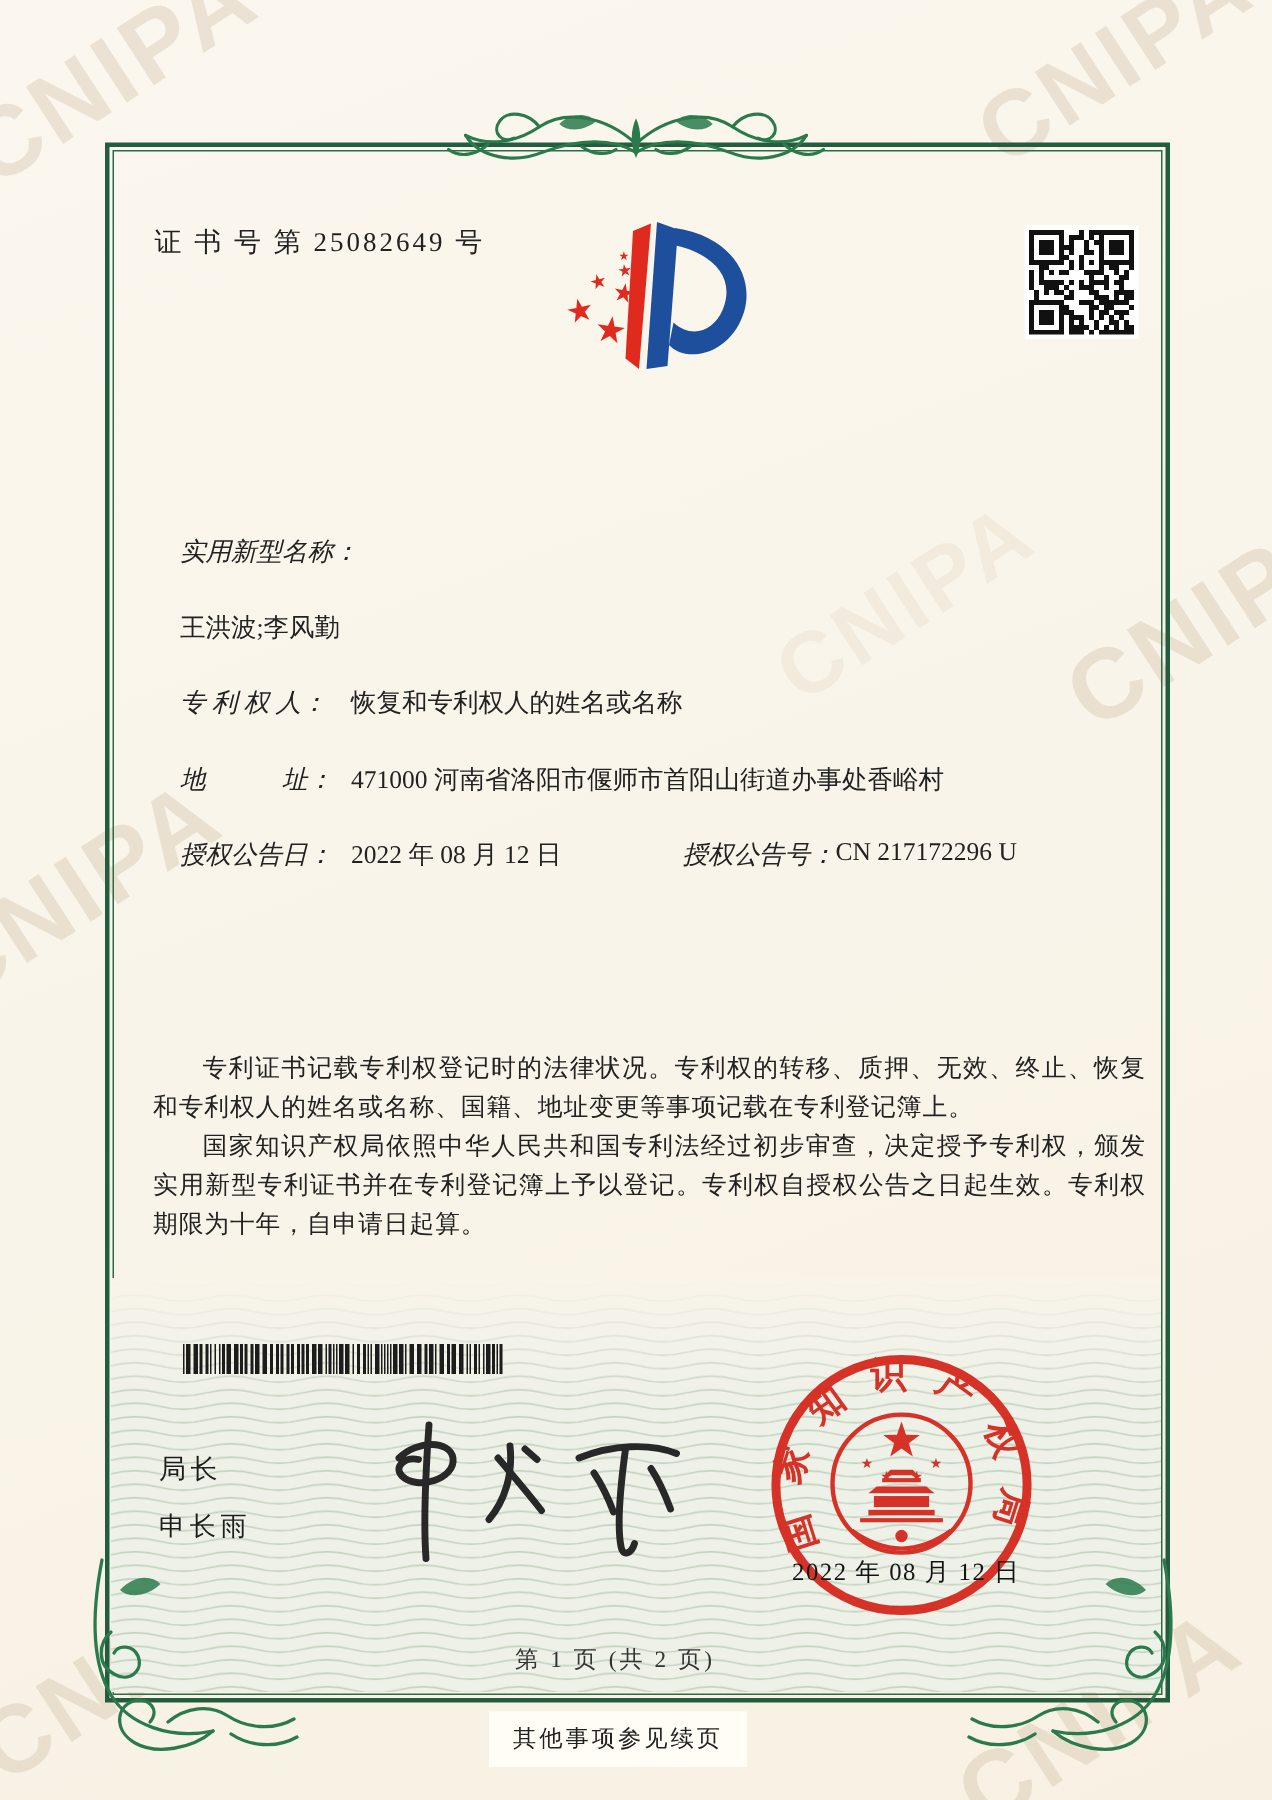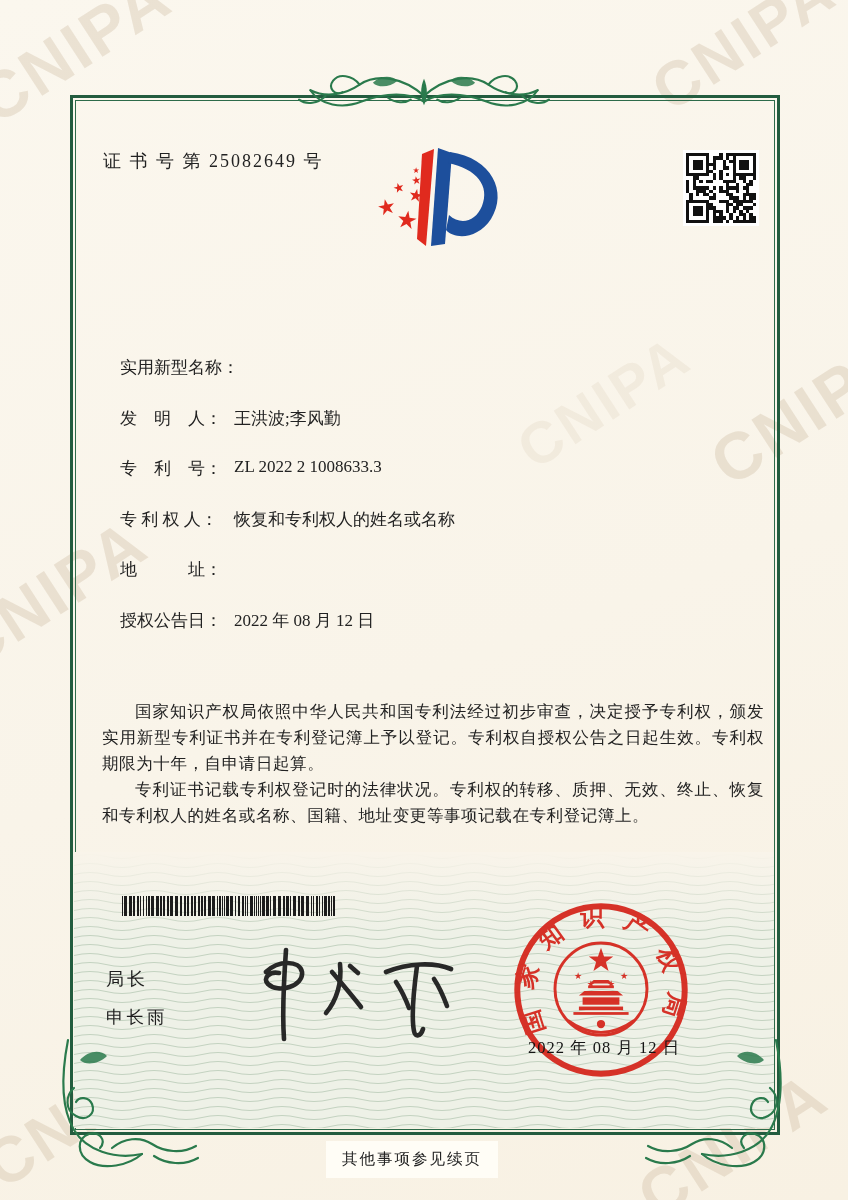--- a/index.html
+++ b/index.html
@@ -20,21 +20,21 @@
   .band-fade{position:absolute; inset:0;
     background:linear-gradient(to bottom,#f9f4ea 0%, rgba(249,244,234,0) 30%);}
   .ornament{position:absolute; z-index:4;}
   .cert-no{position:absolute; left:103px; top:149px; font-size:18px; letter-spacing:2px; color:#222; z-index:3;}
   .logo{position:absolute; left:358px; top:141px; z-index:3;}
   .qr{position:absolute; left:683px; top:150px; width:70px; height:70px; background:#fff; padding:3px; z-index:3;}
   .title{position:absolute; left:70px; top:254px; width:704px; text-align:center;
     font-size:41px; font-weight:bold; letter-spacing:9px; color:#161616; z-index:3;}
   .fields{position:absolute; left:120px; top:356px; z-index:3;}
   .row{position:relative; height:50.5px; font-size:17px; display:flex; white-space:nowrap;}
-  .row .lbl{display:inline-block; min-width:114px; color:#222;}
+  .row .lbl{display:inline-block; min-width:114px; color:#222;font-style:italic;}
   .row .val{color:#222;}
   .row .grant{position:absolute; left:335px; top:0; display:flex;}
   .paras{position:absolute; left:102px; top:699px; width:662px; font-size:16.5px;
     line-height:26px; text-align:justify; letter-spacing:0.6px; color:#222; z-index:3;}
   .paras p{margin:0; text-indent:2em;}
   .barcode{position:absolute; left:122px; top:896px; height:20px; display:flex; align-items:stretch; z-index:3;}
   .barcode .b{background:#1c1c1c;}
   .barcode .g{background:transparent;}
   .signer-role{position:absolute; left:106px; top:967px; font-size:18px; letter-spacing:3px; color:#1d1d1d; z-index:3;}
   .signer-name{position:absolute; left:106px; top:1005px; font-size:17.5px; letter-spacing:3px; color:#1d1d1d; z-index:3;}
@@ -379,43 +379,43 @@
         <rect x="20" y="20" width="1" height="1" fill="#111"></rect>
       </svg>
   </div>
 
 
   <div class="fields">
     <div class="row">
       <span class="lbl">实用新型名称：</span>
     </div>
     <div class="row">
-      <span class="lbl">发　明　人：</span>
       <span class="val">王洪波;李风勤</span>
-    </div>
-    <div class="row">
-      <span class="lbl">专　利　号：</span>
-      <span class="val">ZL 2022 2 1008633.3</span>
     </div>
     <div class="row">
       <span class="lbl">专 利 权 人：</span>
       <span class="val">恢复和专利权人的姓名或名称</span>
     </div>
     <div class="row">
       <span class="lbl">地　　　址：</span>
+      <span class="val">471000 河南省洛阳市偃师市首阳山街道办事处香峪村</span>
     </div>
     <div class="row">
       <span class="lbl">授权公告日：</span>
       <span class="val">2022 年 08 月 12 日</span>
+      <span class="grant">
+        <span class="lbl" style="min-width:0;">授权公告号：</span>
+        <span class="val">CN 217172296 U</span>
+      </span>
     </div>
   </div>
 
   <div class="paras">
+    <p>专利证书记载专利权登记时的法律状况。专利权的转移、质押、无效、终止、恢复和专利权人的姓名或名称、国籍、地址变更等事项记载在专利登记簿上。</p>
     <p>国家知识产权局依照中华人民共和国专利法经过初步审查，决定授予专利权，颁发实用新型专利证书并在专利登记簿上予以登记。专利权自授权公告之日起生效。专利权期限为十年，自申请日起算。</p>
-    <p>专利证书记载专利权登记时的法律状况。专利权的转移、质押、无效、终止、恢复和专利权人的姓名或名称、国籍、地址变更等事项记载在专利登记簿上。</p>
   </div>
 
   <div class="barcode">
       <div class="b" style="width: 1px;"></div>
       <div class="g" style="width: 1px;"></div>
       <div class="b" style="width: 3px;"></div>
       <div class="g" style="width: 2px;"></div>
       <div class="b" style="width: 3px;"></div>
       <div class="g" style="width: 1px;"></div>
       <div class="b" style="width: 2px;"></div>
@@ -580,15 +580,16 @@
       <rect x="80" y="108" width="40" height="8"></rect>
       <rect x="76" y="118" width="48" height="4"></rect>
       <rect x="70" y="124" width="60" height="3"></rect>
       <circle cx="100" cy="137" r="4.5"></circle>
       <path d="M64,133 Q82,146 100,146 Q118,146 136,133" fill="none" stroke="#d5281e" stroke-width="3"></path>
     </g>
   </svg>
 
   <div class="seal-date">2022 年 08 月 12 日</div>
 
+  <div class="page-num">第 1 页 (共 2 页)</div>
   <div class="note">其他事项参见续页</div>
 
 </div>
 
 </body></html>

